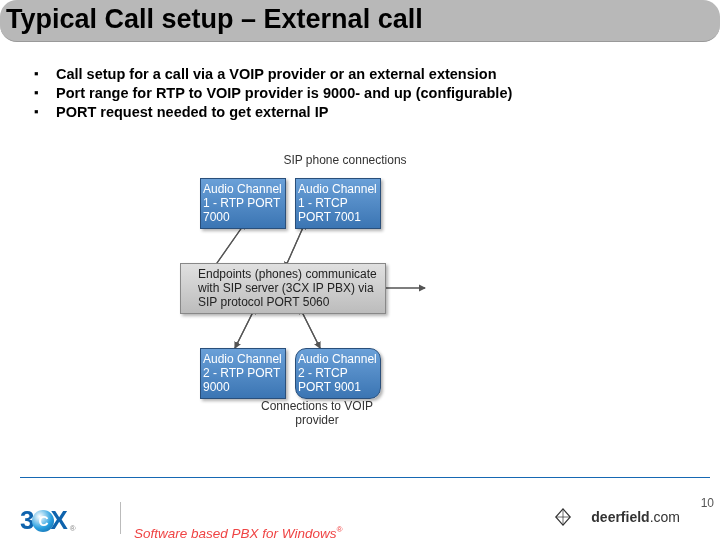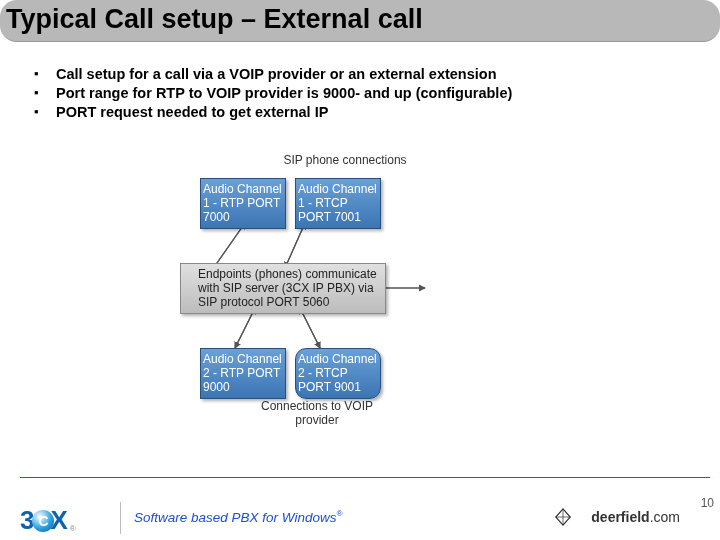--- a/index.html
+++ b/index.html
@@ -133,25 +133,25 @@
   .vline {
     position: absolute;
     bottom: 6px;
     left: 120px;
     width: 1px;
     height: 32px;
     background: #bbb;
   }
   .tagline {
     position: absolute;
-    bottom: 16px;
+    bottom: 0;
     left: 134px;
     font-size: 13.5px;
     font-style: italic;
-    color: #1d4ed8;
+    color: #ef4444;
     text-align: center;
   }
   .tagline .sup {
     font-size: 8px;
     vertical-align: super;
   }
   .deerfield {
     position: absolute;
     bottom: 14px;
     right: 40px;

